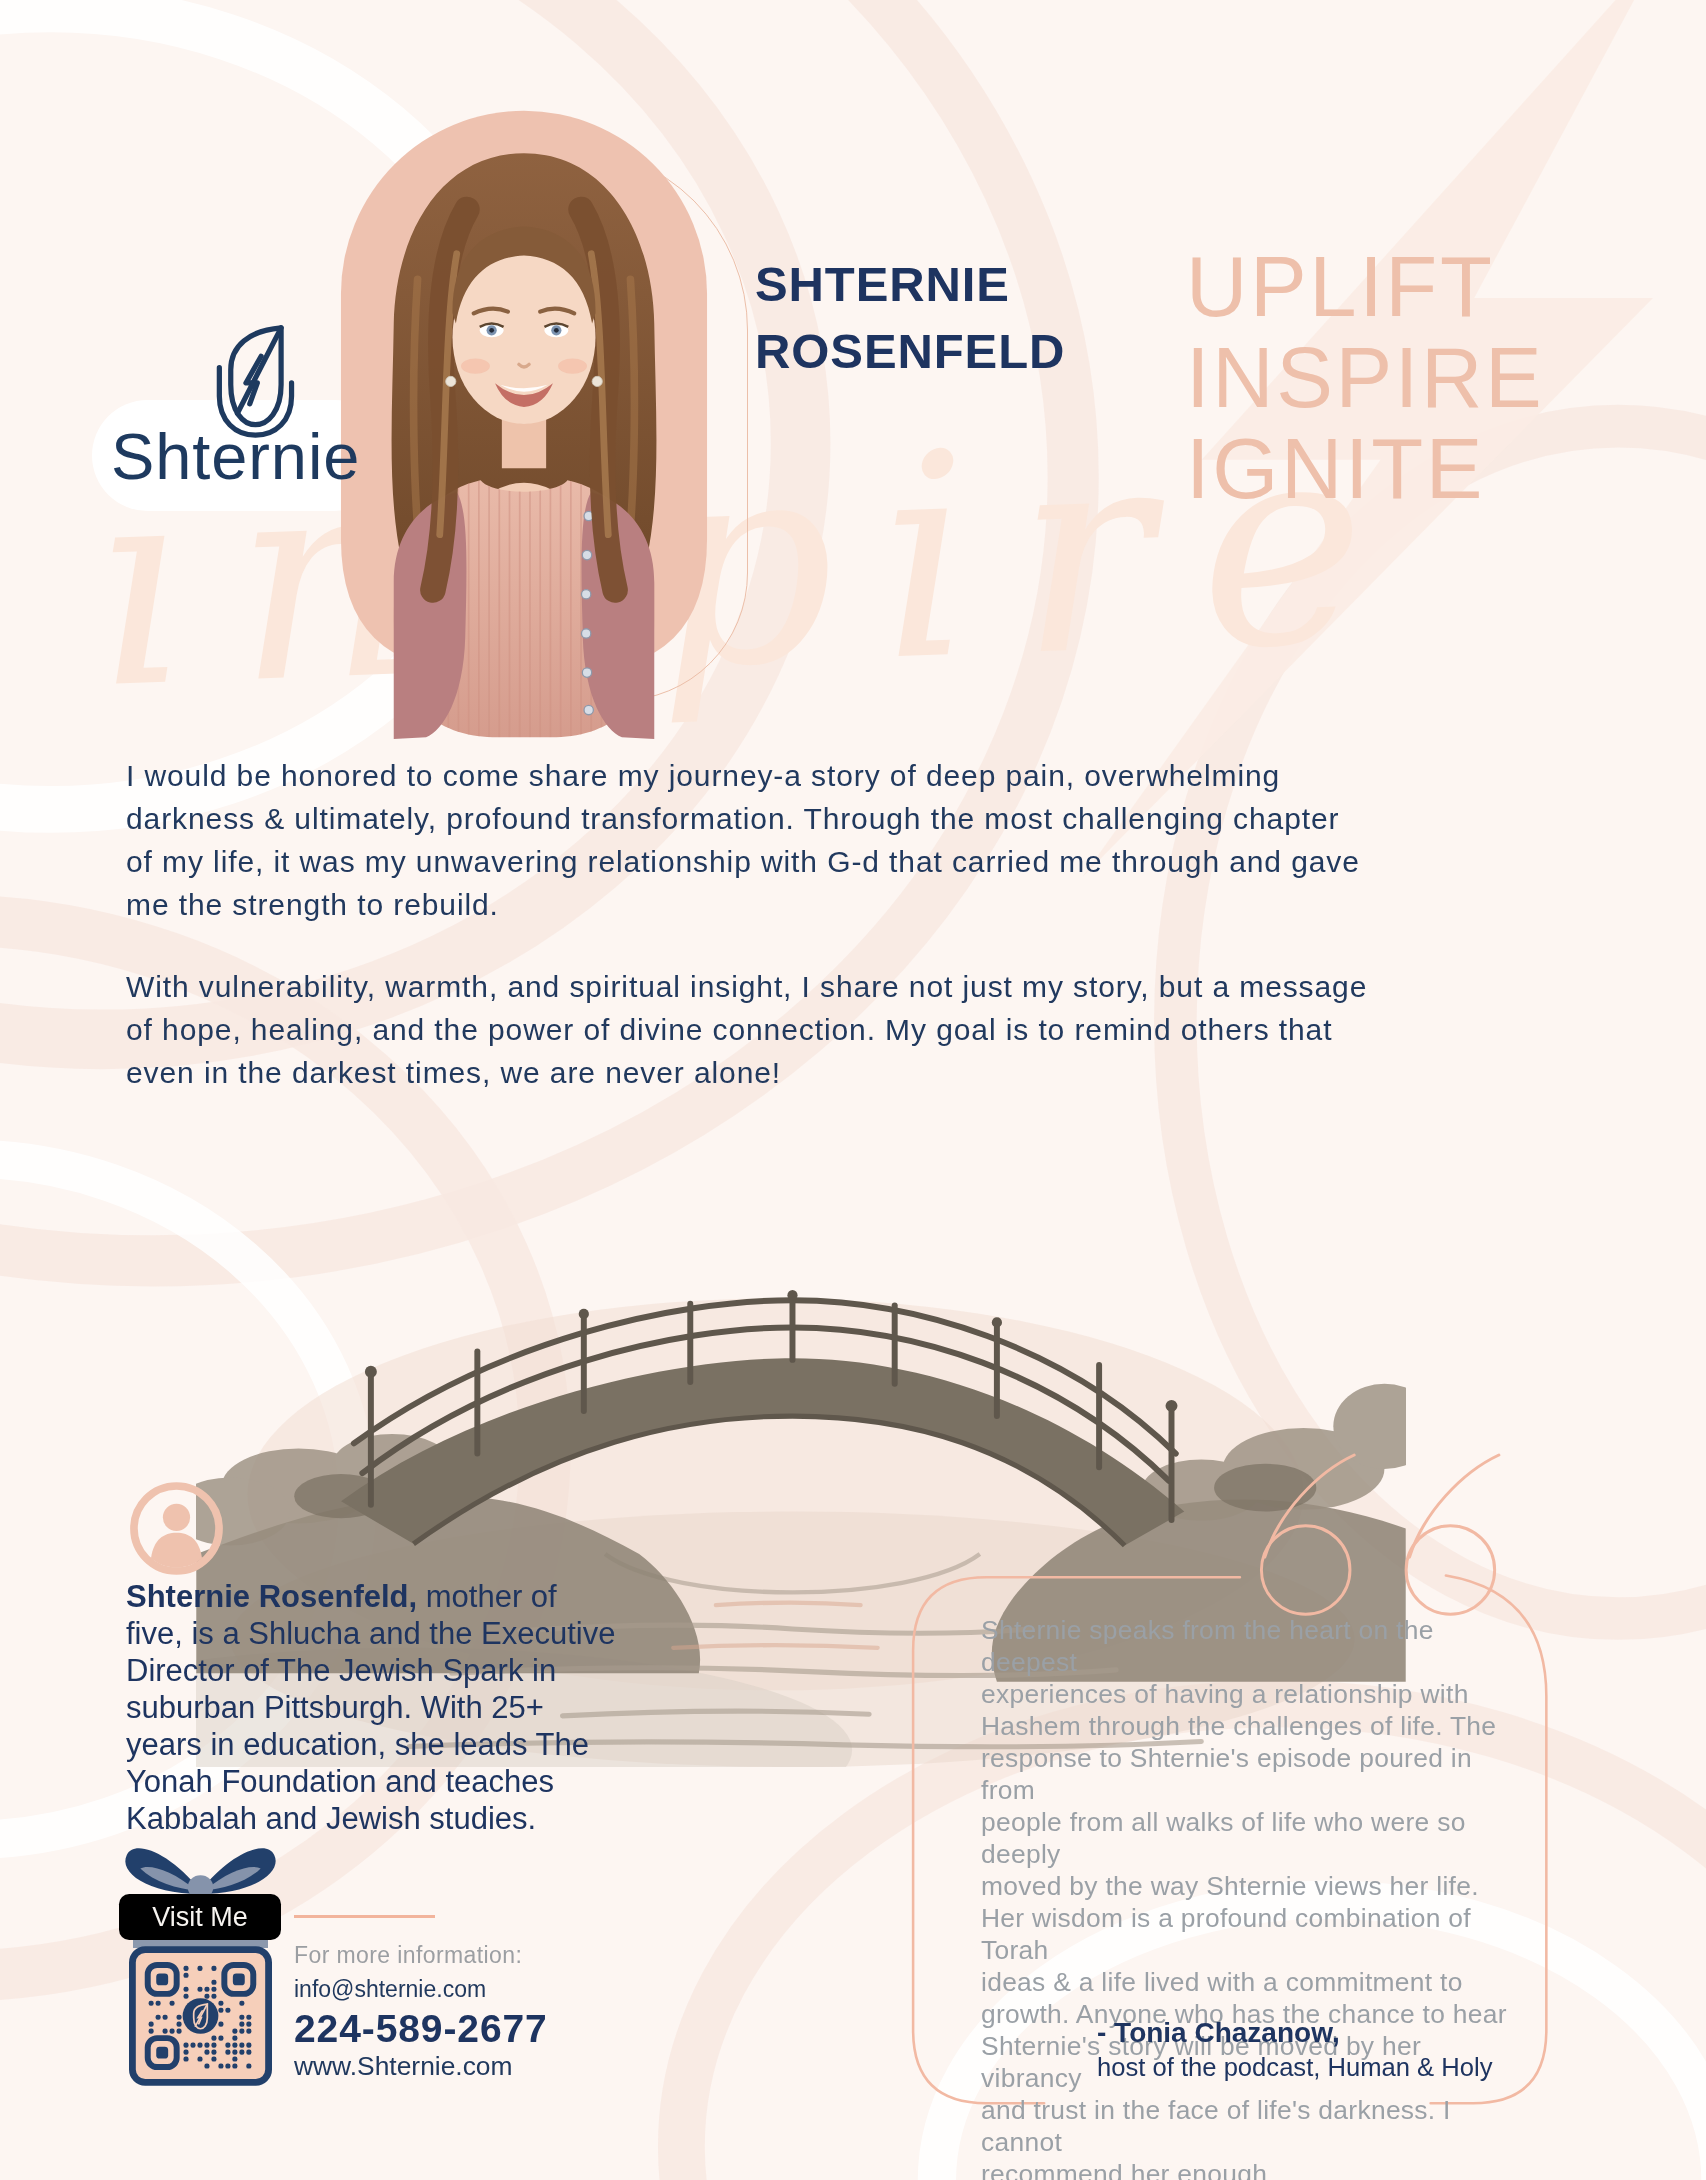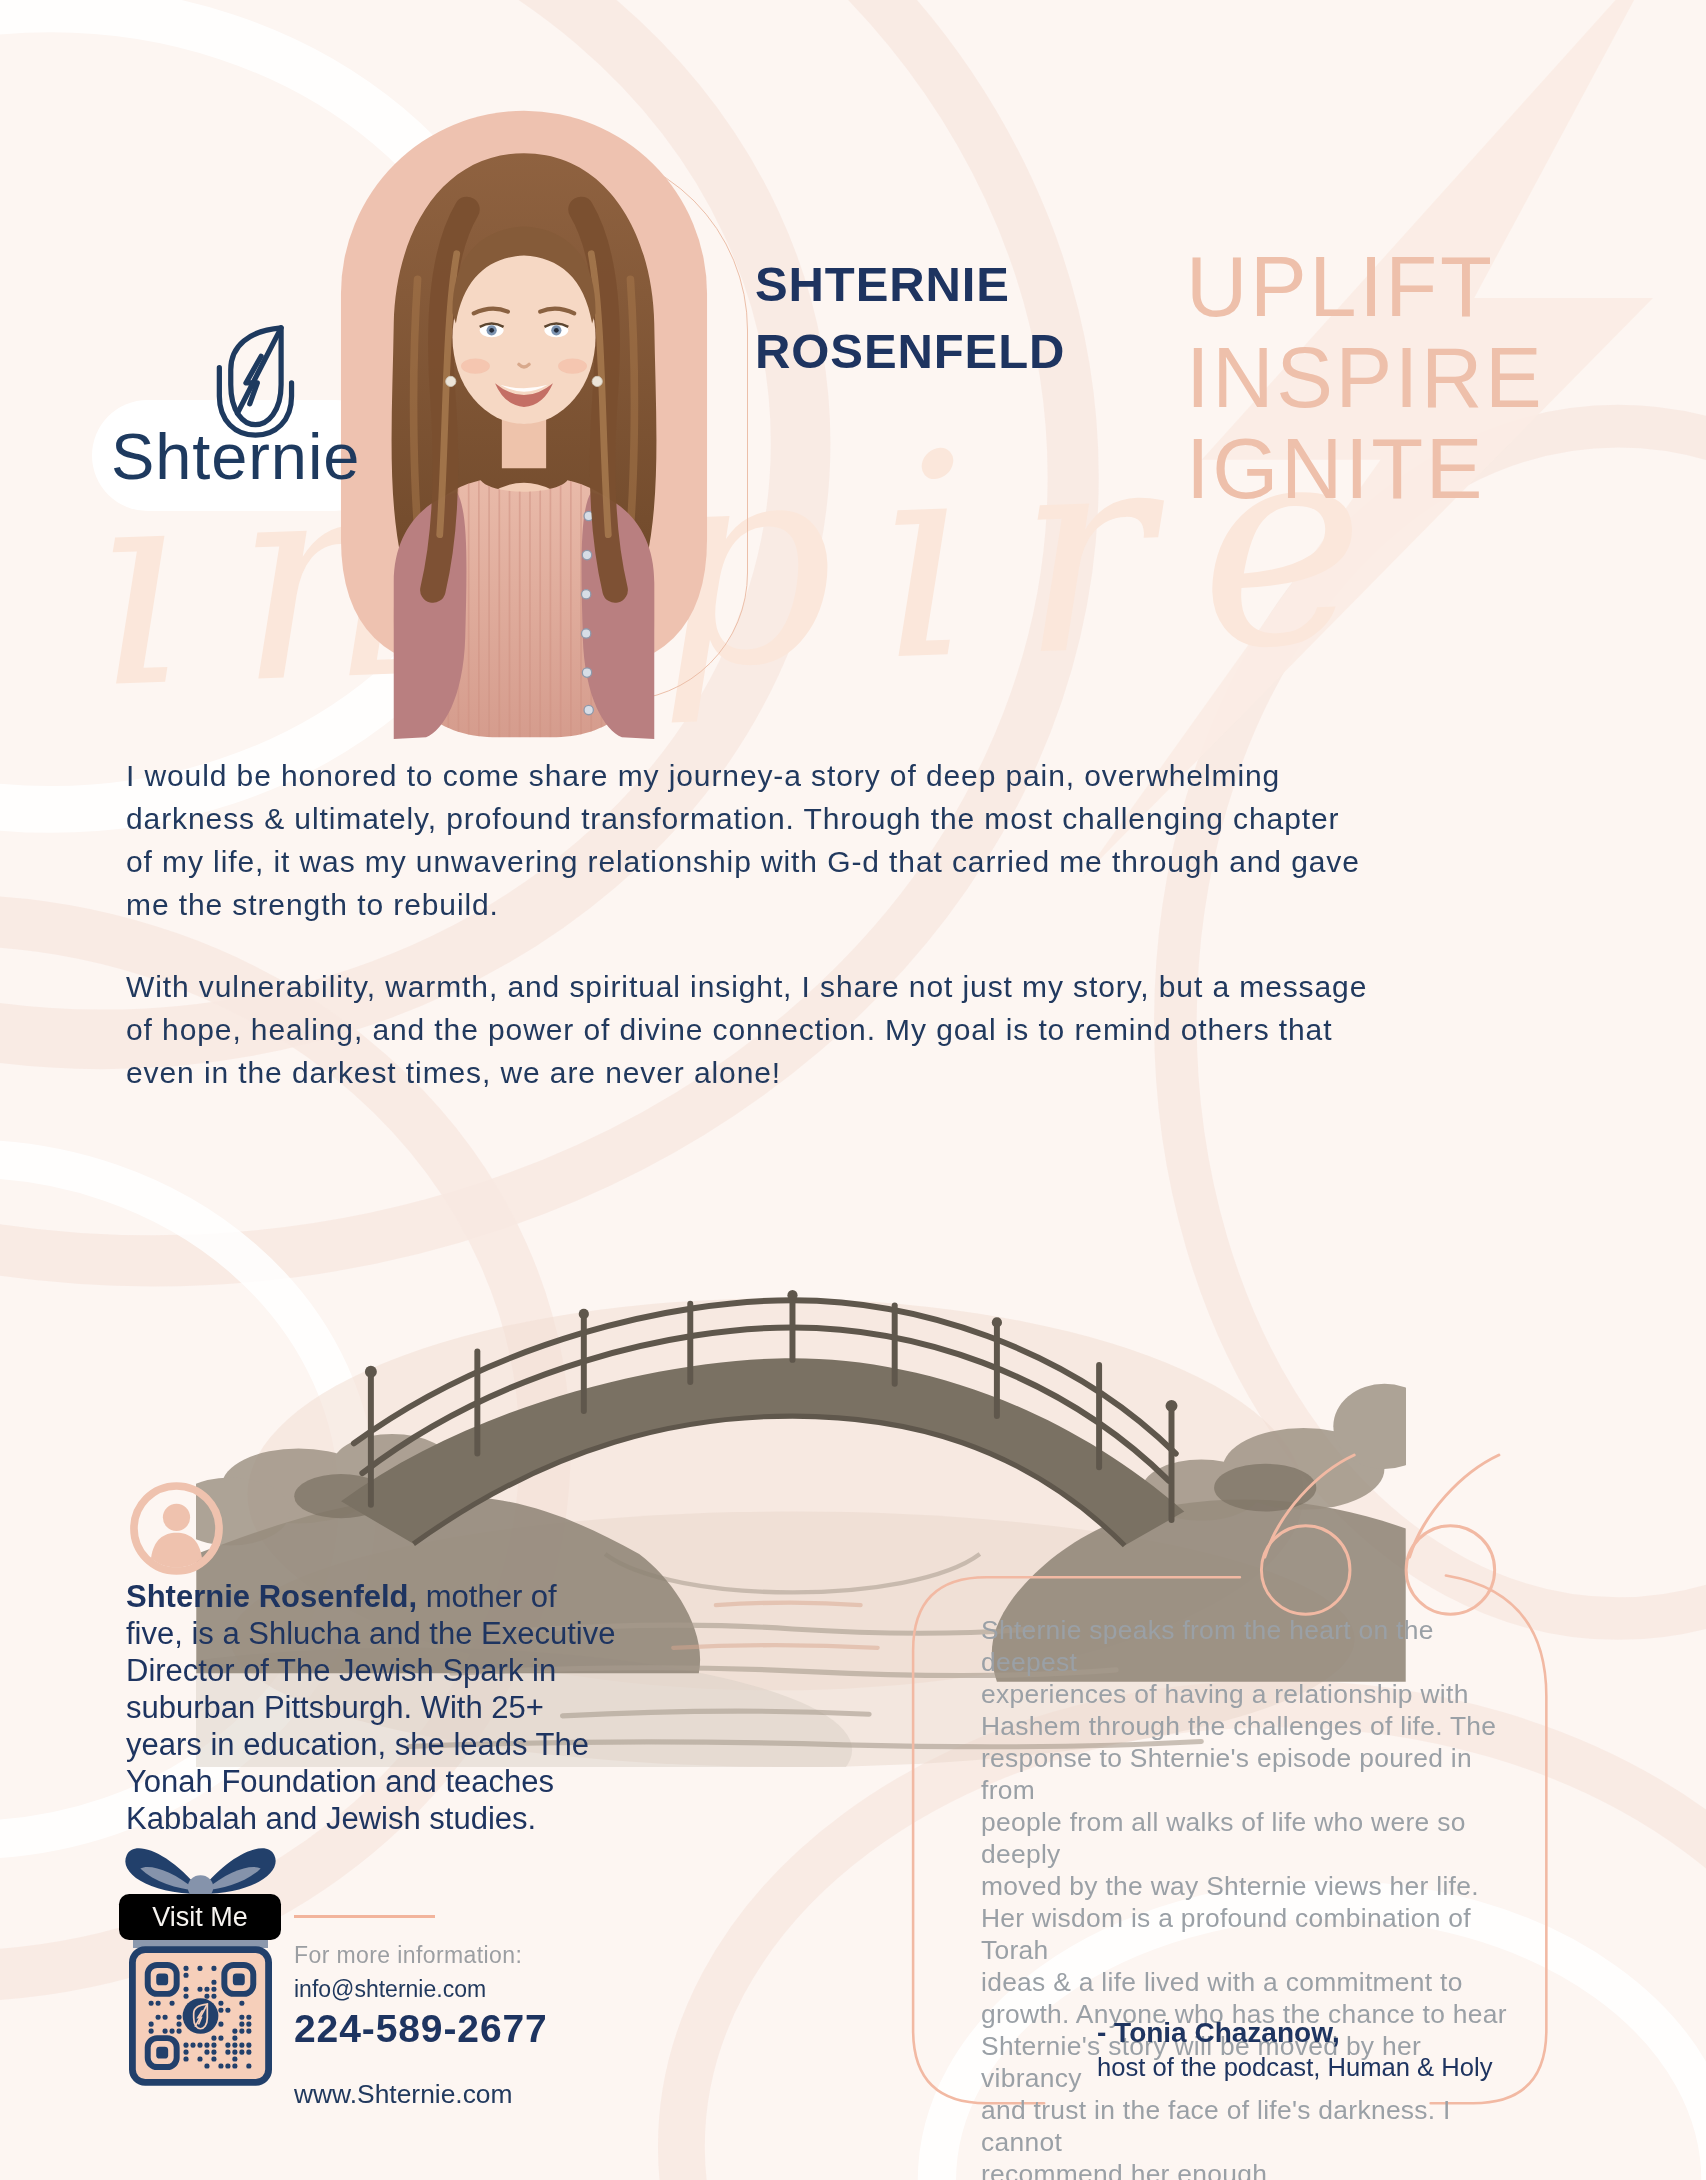--- a/index.html
+++ b/index.html
@@ -48,21 +48,21 @@
 
   
   .visit-lid{left:119px; top:1894px; width:162px; height:46px; background:#000000;
     border-radius:10.2px; display:flex; align-items:center; justify-content:center;
     color:#f7f4f0; font-size:27px; z-index:6;}
   .lid-neck{left:133px; top:1940px; width:135px; height:7.7px; background:#8b98ad; z-index:5;}
   .contact-line{height:2.6px; background:#f2b49c;}
   .c-label{font-size:23px; color:#9b9ea2; letter-spacing:0.4px;}
   .c-email{font-size:23px; color:#21395e;}
   .c-phone{font-size:39px; font-weight:bold; color:#1e3460; letter-spacing:0.9px;}
-  .c-web{font-size:26.4px; color:#21395e;margin-top:28px;}
+  .c-web{font-size:26.4px; color:#21395e;}
 
   
   .quote-text{font-size:26.4px; line-height:32px; color:#9aa0a6; letter-spacing:0.3px;}
   .attr-name{font-size:28px; font-weight:bold; color:#1e3460;}
   .attr-role{font-size:25.6px; color:#1e3460;}
 
   
   .script-word{
     font-family:"DejaVu Serif", serif; font-style:italic;
     font-size:281px; color:#fbe7db; letter-spacing:47px; z-index:1;

